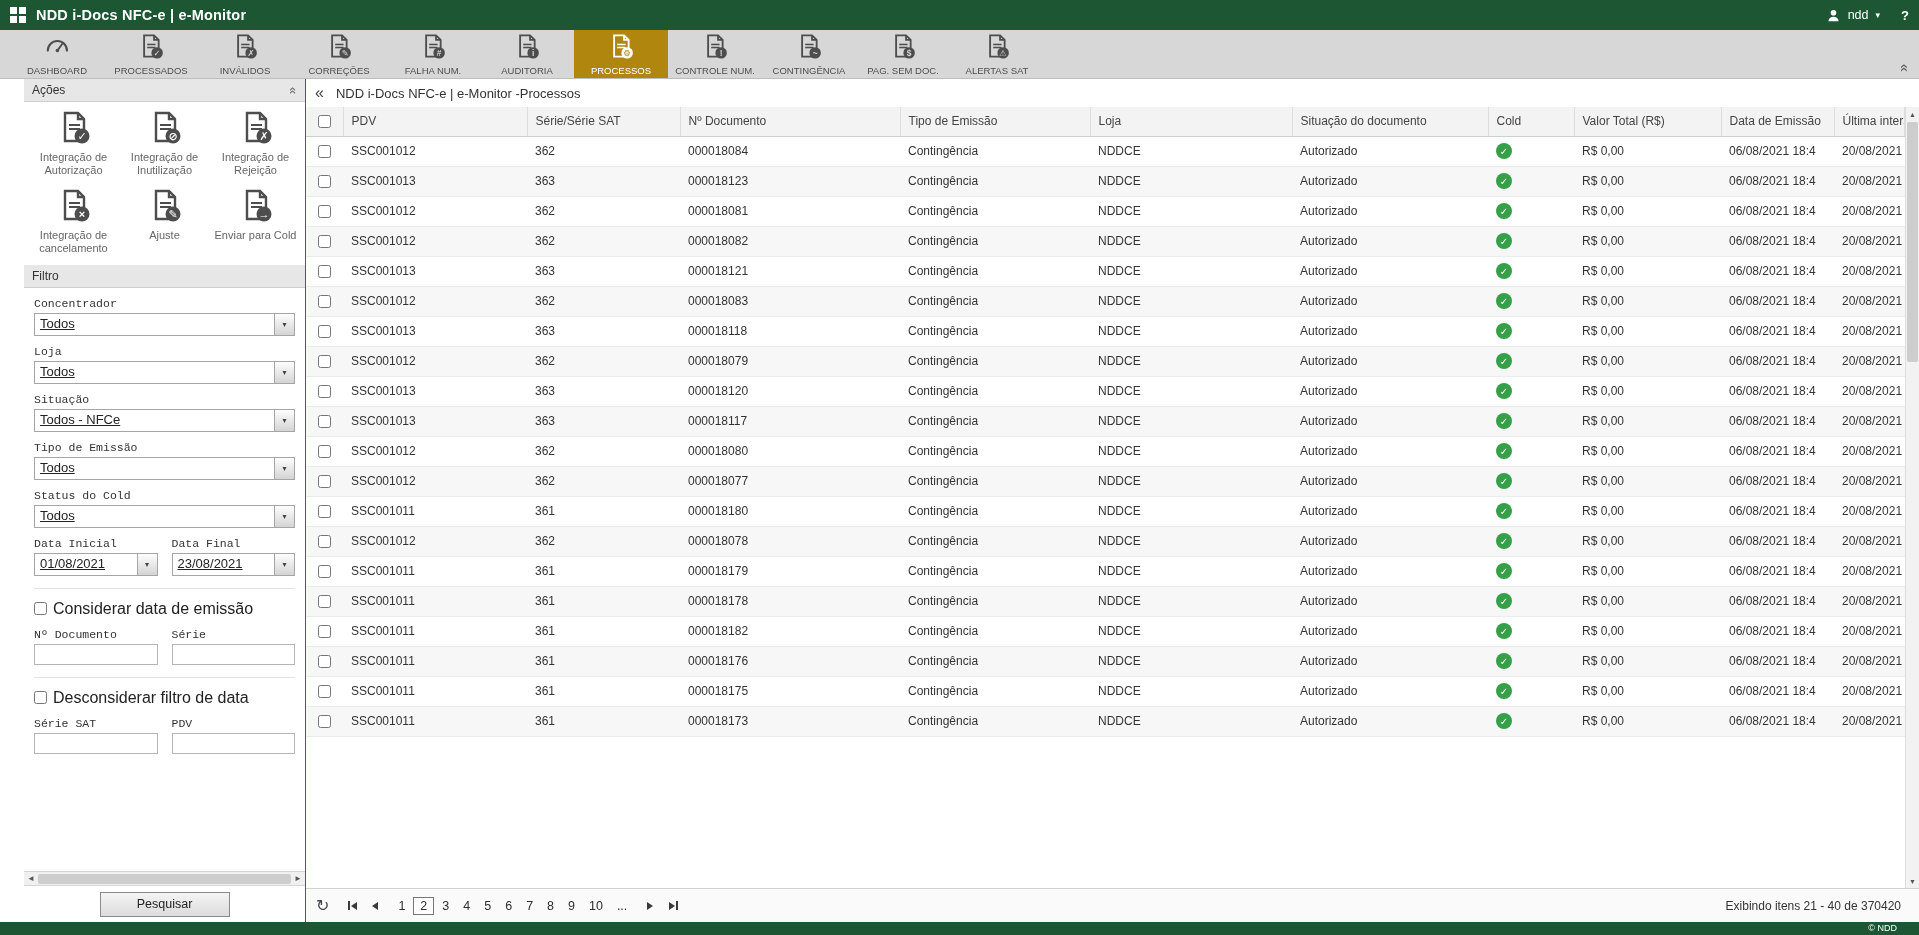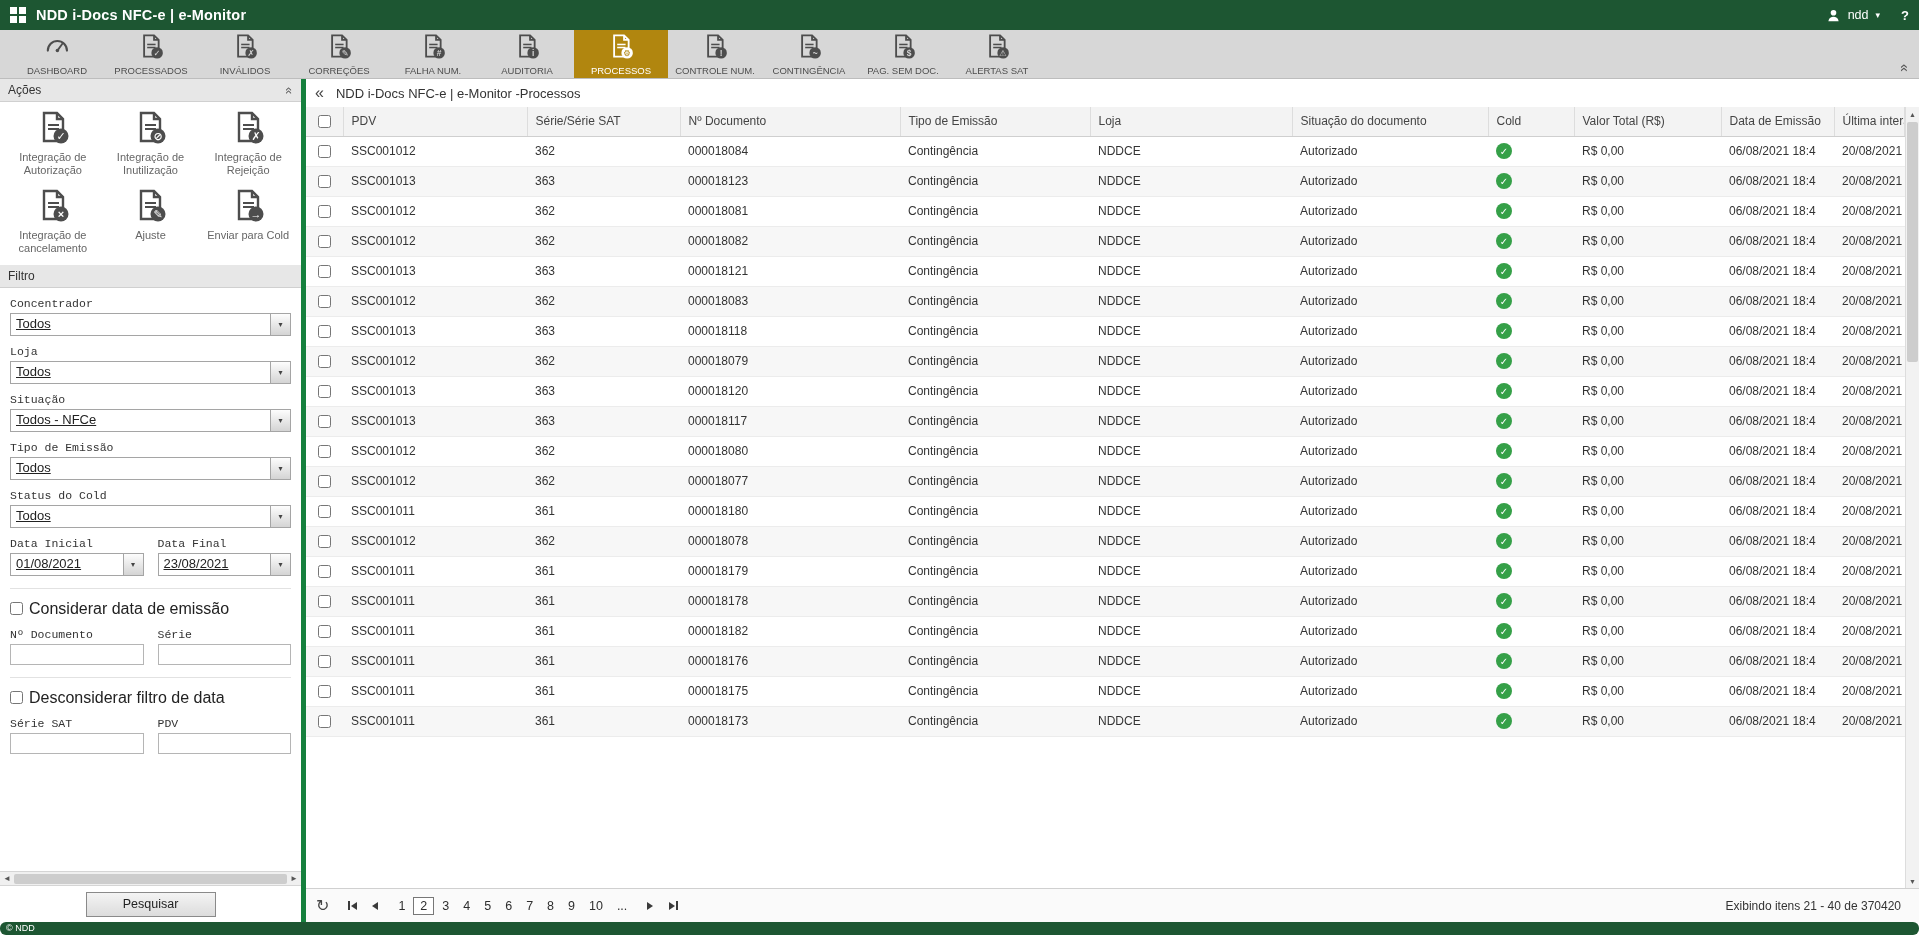--- a/index.html
+++ b/index.html
@@ -26,21 +26,21 @@
   .tb-item.active{background:#b1860f;color:#fff;--chip:#b1860f;}
   .tb-item .doc-svg{width:26px;height:26px;}
   .tb-label{font-size:9.5px;white-space:nowrap;}
   .tb-collapse{position:absolute;right:10px;bottom:3px;color:#555;font-size:14px;
     transform:rotate(90deg);cursor:pointer;line-height:1;}
 
   
   .content{flex:1;display:flex;min-height:0;}
 
   
-  .sidebar{width:306px;flex:0 0 306px;border-right:5px solid #15803d;display:flex;flex-direction:column;background:#fff;}
+  .sidebar{width:306px;flex:0 0 306px;border-right:1px solid #15803d;display:flex;flex-direction:column;background:#fff;padding-left:24px;}
   .section-header{height:23px;flex:0 0 23px;background:#e7e7e7;border-bottom:1px solid #d0d0d0;
     display:flex;align-items:center;padding:0 8px;font-size:12px;color:#333;}
   .collapse-up{margin-left:auto;transform:rotate(90deg);font-size:13px;color:#555;cursor:pointer;line-height:1;}
   .actions-grid{display:grid;grid-template-columns:1fr 1fr 1fr;padding:8px 4px 10px;row-gap:12px;align-items:start;flex:0 0 auto;}
   .action-item{display:flex;flex-direction:column;align-items:center;gap:3px;cursor:pointer;--chip:#ffffff;}
   .action-item .doc-svg{width:34px;height:34px;color:#4d4d4d;}
   .action-label{font-size:11px;color:#666;text-align:center;line-height:1.15;max-width:88px;}
   .filters{padding:0 10px;flex:1;overflow:hidden;}
   .f-label{font-size:11.5px;color:#333;margin:9px 0 3px;font-family:Liberation Mono, monospace;}
   .select{height:23px;border:1px solid #a5a5a5;background:#fff;display:flex;align-items:stretch;cursor:pointer;}
@@ -91,21 +91,21 @@
   .pg-btn{display:flex;align-items:center;justify-content:center;gap:1px;width:20px;height:20px;cursor:pointer;}
   .tri-l{width:0;height:0;border-top:4px solid transparent;border-bottom:4px solid transparent;border-right:6px solid #3a3a3a;}
   .tri-r{width:0;height:0;border-top:4px solid transparent;border-bottom:4px solid transparent;border-left:6px solid #3a3a3a;}
   .bar{width:2px;height:9px;background:#3a3a3a;}
   .pg-pages{display:flex;align-items:center;gap:2px;margin:0 4px;}
   .pg-num{padding:2px 6px;cursor:pointer;}
   .pg-num.current{border:1px solid #777;background:#fff;padding:1px 6px;}
   .pg-status{margin-left:auto;font-size:12px;color:#333;padding-right:8px;}
 
   
-  .bottombar{height:13px;flex:0 0 13px;background:#1d5632;display:flex;align-items:center;padding:0 6px;border-radius:6px;}
+  .bottombar{height:13px;flex:0 0 13px;background:#1d5632;display:flex;align-items:center;justify-content:flex-end;padding:0 22px;}
   .copyright{color:#fff;font-size:9px;line-height:1;}
 </style>
 </head>
 <body>
 
 <div class="page">
 
   <div class="topbar">
     <div class="logo-grid">
         <div></div>

